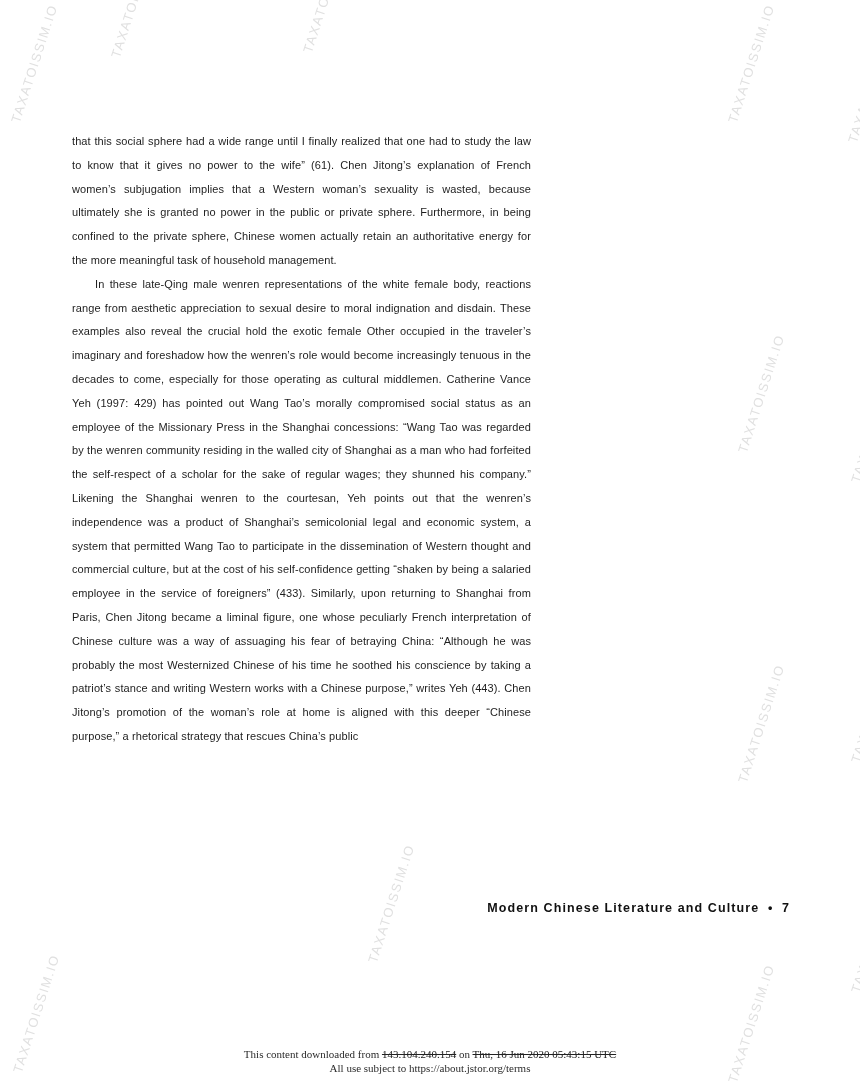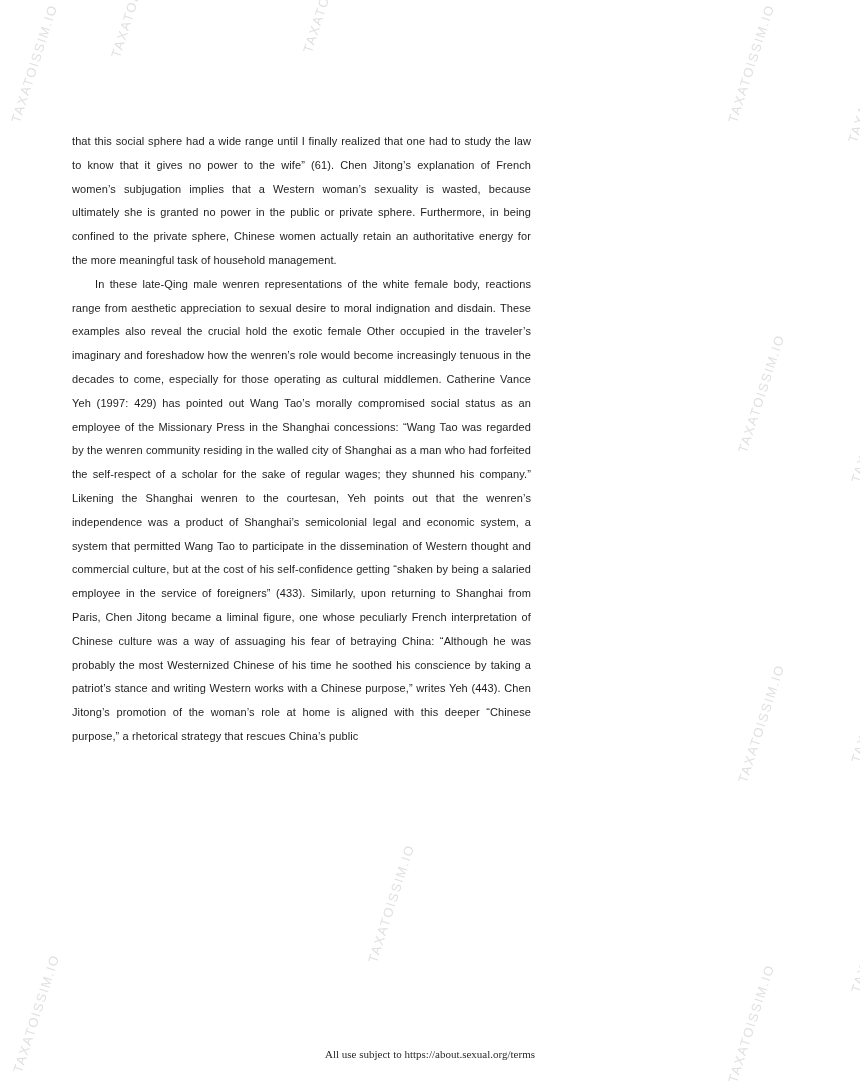--- a/index.html
+++ b/index.html
@@ -92,18 +92,29 @@
   <span class="watermark" style="left:10px;  top:1070px;">TAXATOISSIM.IO</span>
   <span class="watermark" style="left:365px; top:960px;">TAXATOISSIM.IO</span>
   <span class="watermark" style="left:725px; top:1080px;">TAXATOISSIM.IO</span>
   <span class="watermark" style="left:848px; top:990px;">TAXATOISSIM.IO</span>
 
   <div class="text-block">
     <p><span>that this social sphere had a wide range until I finally realized that one had to study the law to know that it gives no power to the wife” (61). Chen Jitong’s explanation of French women’s subjugation implies that a Western woman’s sexuality is wasted, because ultimately she is granted no power in the public or private sphere. Furthermore, in being confined to the private sphere, Chinese women actually retain an authoritative energy for the more meaningful task of household management.</span></p>
     <p class="indented"><span>In these late-Qing male </span><span class="it">wenren</span><span> representations of the white female body, reactions range from aesthetic appreciation to sexual desire to moral indignation and disdain. These examples also reveal the crucial hold the exotic female Other occupied in the traveler’s imaginary and foreshadow how the </span><span class="it">wenren</span><span>’s role would become increasingly tenuous in the decades to come, especially for those operating as cultural middlemen. Catherine Vance Yeh (1997: 429) has pointed out Wang Tao’s morally compromised social status as an employee of the Missionary Press in the Shanghai concessions: “Wang Tao was regarded by the </span><span class="it">wenren</span><span> community residing in the walled city of Shanghai as a man who had forfeited the self-respect of a scholar for the sake of regular wages; they shunned his company.” Likening the Shanghai </span><span class="it">wenren</span><span> to the courtesan, Yeh points out that the </span><span class="it">wenren</span><span>’s independence was a product of Shanghai’s semicolonial legal and economic system, a system that permitted Wang Tao to participate in the dissemination of Western thought and commercial culture, but at the cost of his self-confidence getting “shaken by being a salaried employee in the service of foreigners” (433). Similarly, upon returning to Shanghai from Paris, Chen Jitong became a liminal figure, one whose peculiarly French interpretation of Chinese culture was a way of assuaging his fear of betraying China: “Although he was probably the most Westernized Chinese of his time he soothed his conscience by taking a patriot’s stance and writing Western works with a Chinese purpose,” writes Yeh (443). Chen Jitong’s promotion of the woman’s role at home is aligned with this deeper “Chinese purpose,” a rhetorical strategy that rescues China’s public</span></p>
   </div>
 
+  <div class="running-footer">
+    <span>Modern Chinese Literature and Culture</span>
+    <span class="pgsep">•</span>
+    <span>7</span>
+  </div>
 
   <div class="jstor-notice">
-    <div>All use subject to https://about.sexual.org/terms</div>
+    <div>
+      <span>This content downloaded from</span>
+      <span class="smudge">143.104.240.154</span>
+      <span>on</span>
+      <span class="smudge">Thu, 16 Jun 2020 05:43:15 UTC</span>
+    </div>
+    <div>All use subject to https://about.jstor.org/terms</div>
   </div>
 
 </div>
 
 </body></html>

